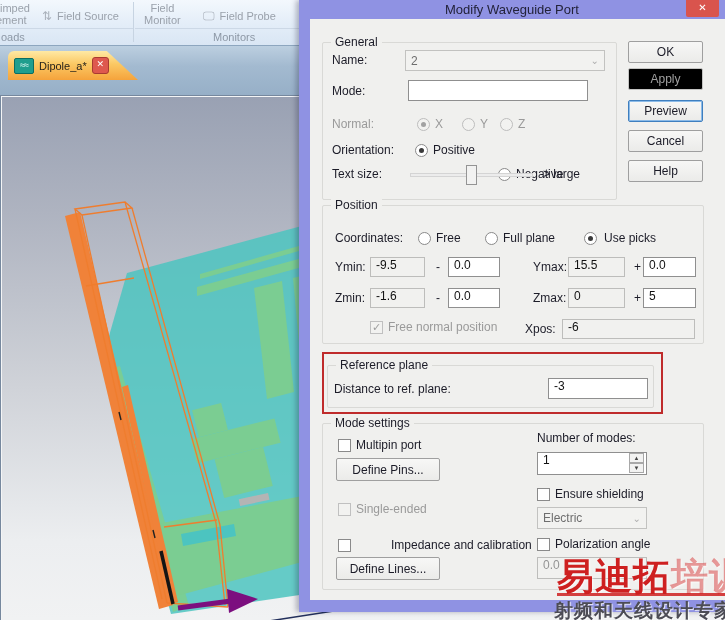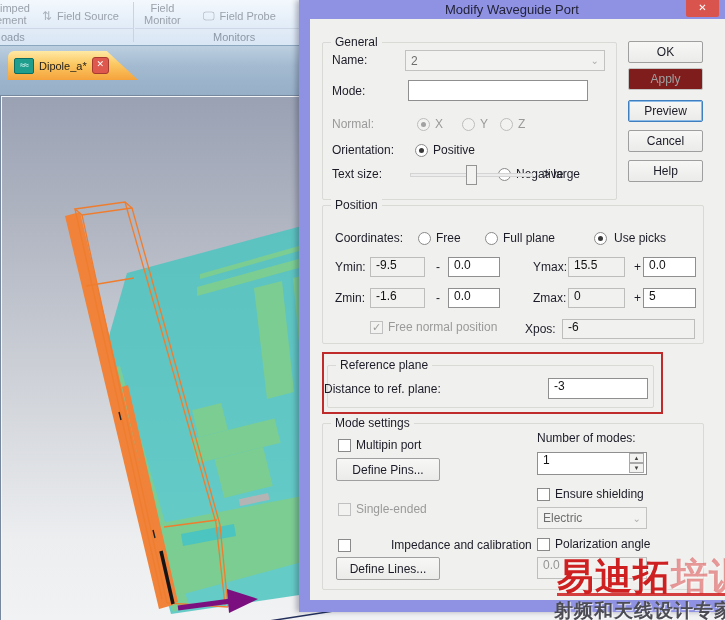--- a/index.html
+++ b/index.html
@@ -47,21 +47,21 @@
   .txt{box-sizing:border-box;border:1px solid #8f8f8f;background:#fff;font-size:12px;
        color:#111;padding:0 5px;font-family:inherit;}
   .txt.dis{border:1px solid #bdbdbb;background:#f1f1ef;}
   .txt.gray{color:#949494;}
   .combo{box-sizing:border-box;border:1px solid #c2c2c0;background:#f2f2f0;font-size:12px;
        color:#6e6e6e;padding:0 5px;display:flex;align-items:center;justify-content:space-between;}
   .chev{color:#aeaeae;font-size:10px;}
   .btn{box-sizing:border-box;border:1px solid #9f9f9f;border-radius:2px;
        background:linear-gradient(180deg,#f7f7f6,#ebebe9);
        font-size:12px;color:#1c1c28;text-align:center;display:flex;align-items:center;justify-content:center;}
-  .btn.dis{color:#a0a0a0;background:#7f1d1d;border-color:#c4c4c2;}
+  .btn.dis{color:#a0a0a0;background:#000000;border-color:#c4c4c2;}
   .btn.focus{border:1px solid #3f7fbf;box-shadow:inset 0 0 0 1px #8cbbe8;}
   .radio{width:13px;height:13px;border-radius:50%;border:1px solid #8a8a8a;background:#fff;position:relative;box-sizing:border-box;}
   .radio.checked::after{content:'';position:absolute;left:3px;top:3px;right:3px;bottom:3px;border-radius:50%;background:#3a3a3a;}
   .radio.dis{border-color:#bdbdbd;background:#f2f2f0;}
   .radio.dis.checked::after{background:#a2a2a2;}
   .check{width:13px;height:13px;border:1px solid #8a8a8a;background:#fff;box-sizing:border-box;
        font-size:11px;line-height:11px;text-align:center;color:#444;}
   .check.dis{border-color:#c0c0c0;background:#f2f2f0;color:#9d9d9d;}
   .ctl-row{display:flex;align-items:center;gap:5px;}
   .spin{width:15px;height:10px;border:1px solid #a8a8a8;background:#f2f2f1;font-size:6px;
@@ -221,21 +221,21 @@
     </div>
     <div class="abs lbl" style="left:25px;top:212px;">Coordinates:</div>
     <div class="abs ctl-row" style="left:108px;top:212px;">
       <span class="radio"></span>
       <span class="lbl">Free</span>
     </div>
     <div class="abs ctl-row" style="left:175px;top:212px;">
       <span class="radio"></span>
       <span class="lbl">Full plane</span>
     </div>
-    <div class="abs ctl-row" style="left:284px;top:212px;gap:7px;">
+    <div class="abs ctl-row" style="left:274px;top:212px;gap:7px;">
       <span class="radio checked"></span>
       <span class="lbl">Use picks</span>
     </div>
 
     <div class="abs lbl" style="left:25px;top:241px;">Ymin:</div>
     <div class="abs txt dis" style="left:60px;top:238px;width:55px;height:20px;">-9.5</div>
     <div class="abs lbl" style="left:126px;top:241px;">-</div>
     <div class="abs txt" style="left:138px;top:238px;width:52px;height:20px;">0.0</div>
     <div class="abs lbl" style="left:223px;top:241px;">Ymax:</div>
     <div class="abs txt dis" style="left:258px;top:238px;width:57px;height:20px;">15.5</div>
@@ -256,21 +256,21 @@
       <span class="lbl dis">Free normal position</span>
     </div>
     <div class="abs lbl" style="left:215px;top:303px;">Xpos:</div>
     <div class="abs txt dis" style="left:252px;top:300px;width:133px;height:20px;">-6</div>
 
     <div id="red-annot" class="abs" style="left:12px;top:333px;width:337px;height:58px;"></div>
 
     <div class="abs groupbox" style="left:17px;top:346px;width:325px;height:41px;">
       <div class="abs legend">Reference plane</div>
     </div>
-    <div class="abs lbl" style="left:14px;top:363px;">Distance to ref. plane:</div>
+    <div class="abs lbl" style="left:24px;top:363px;">Distance to ref. plane:</div>
     <div class="abs txt" style="left:238px;top:359px;width:100px;height:21px;">-3</div>
 
     <div class="abs groupbox" style="left:12px;top:404px;width:380px;height:165px;">
       <div class="abs legend">Mode settings</div>
     </div>
     <div class="abs ctl-row" style="left:28px;top:419px;">
       <span class="check"></span>
       <span class="lbl">Multipin port</span>
     </div>
     <div class="abs btn" style="left:26px;top:439px;width:104px;height:23px;">Define Pins...</div>

